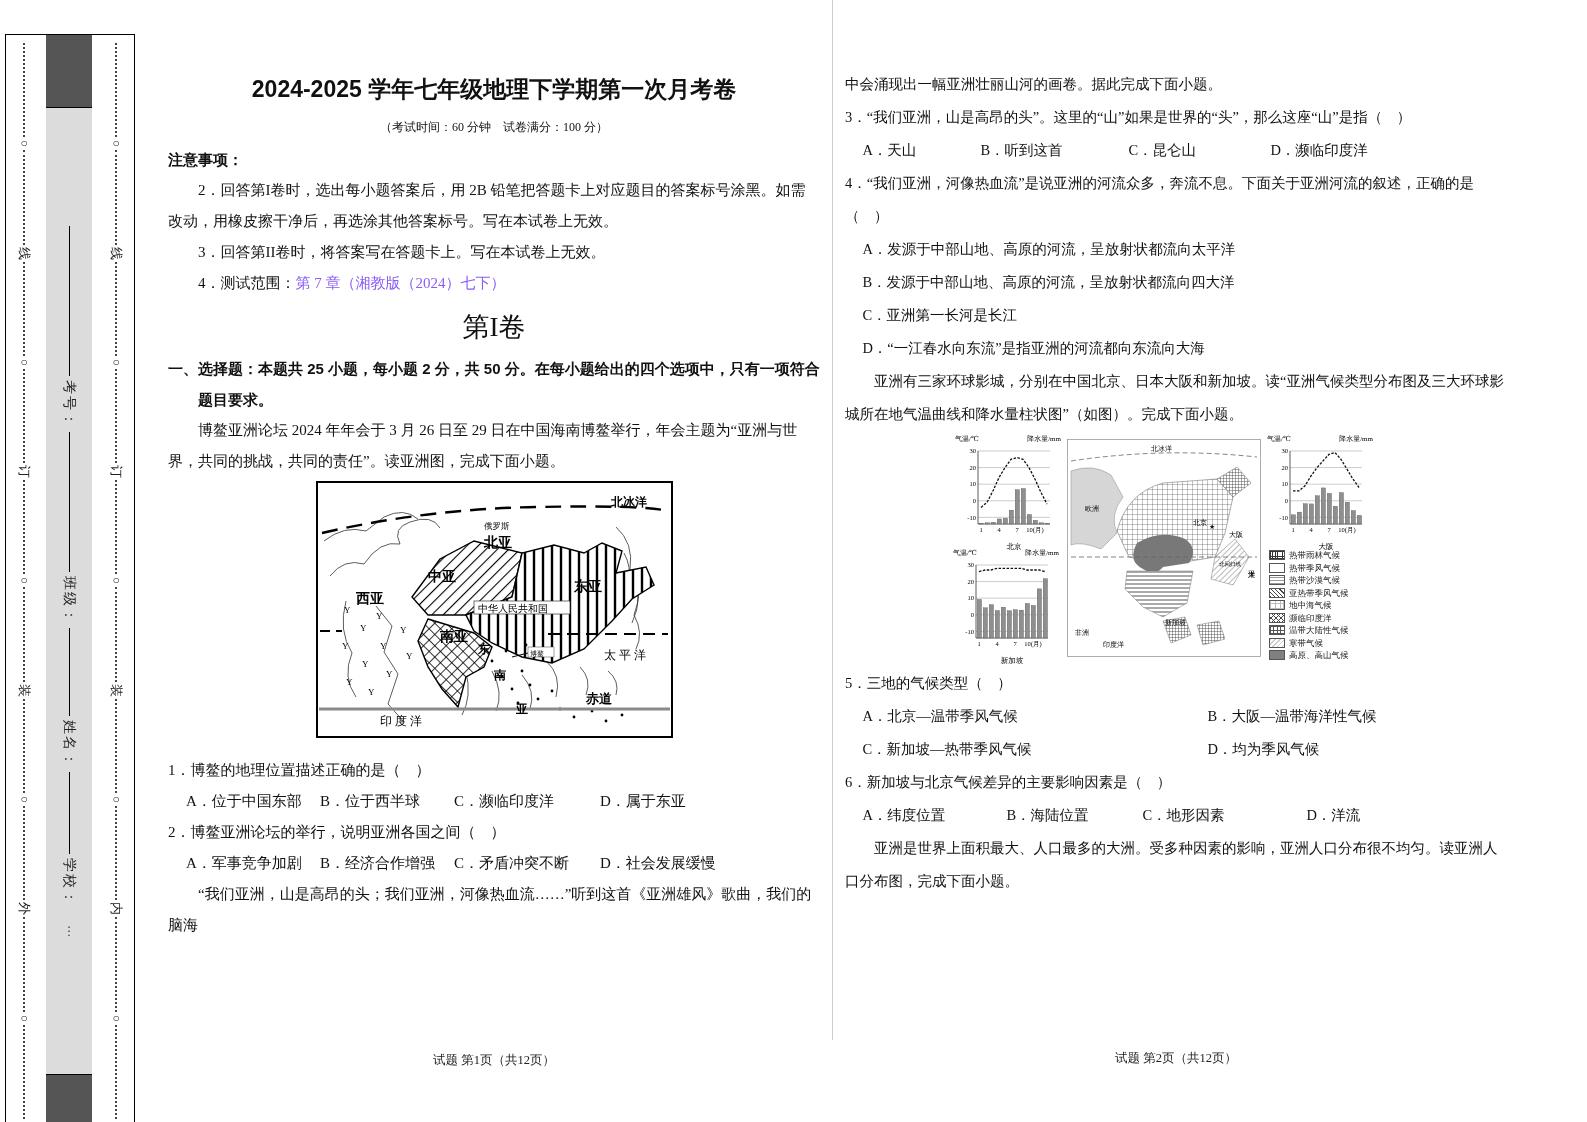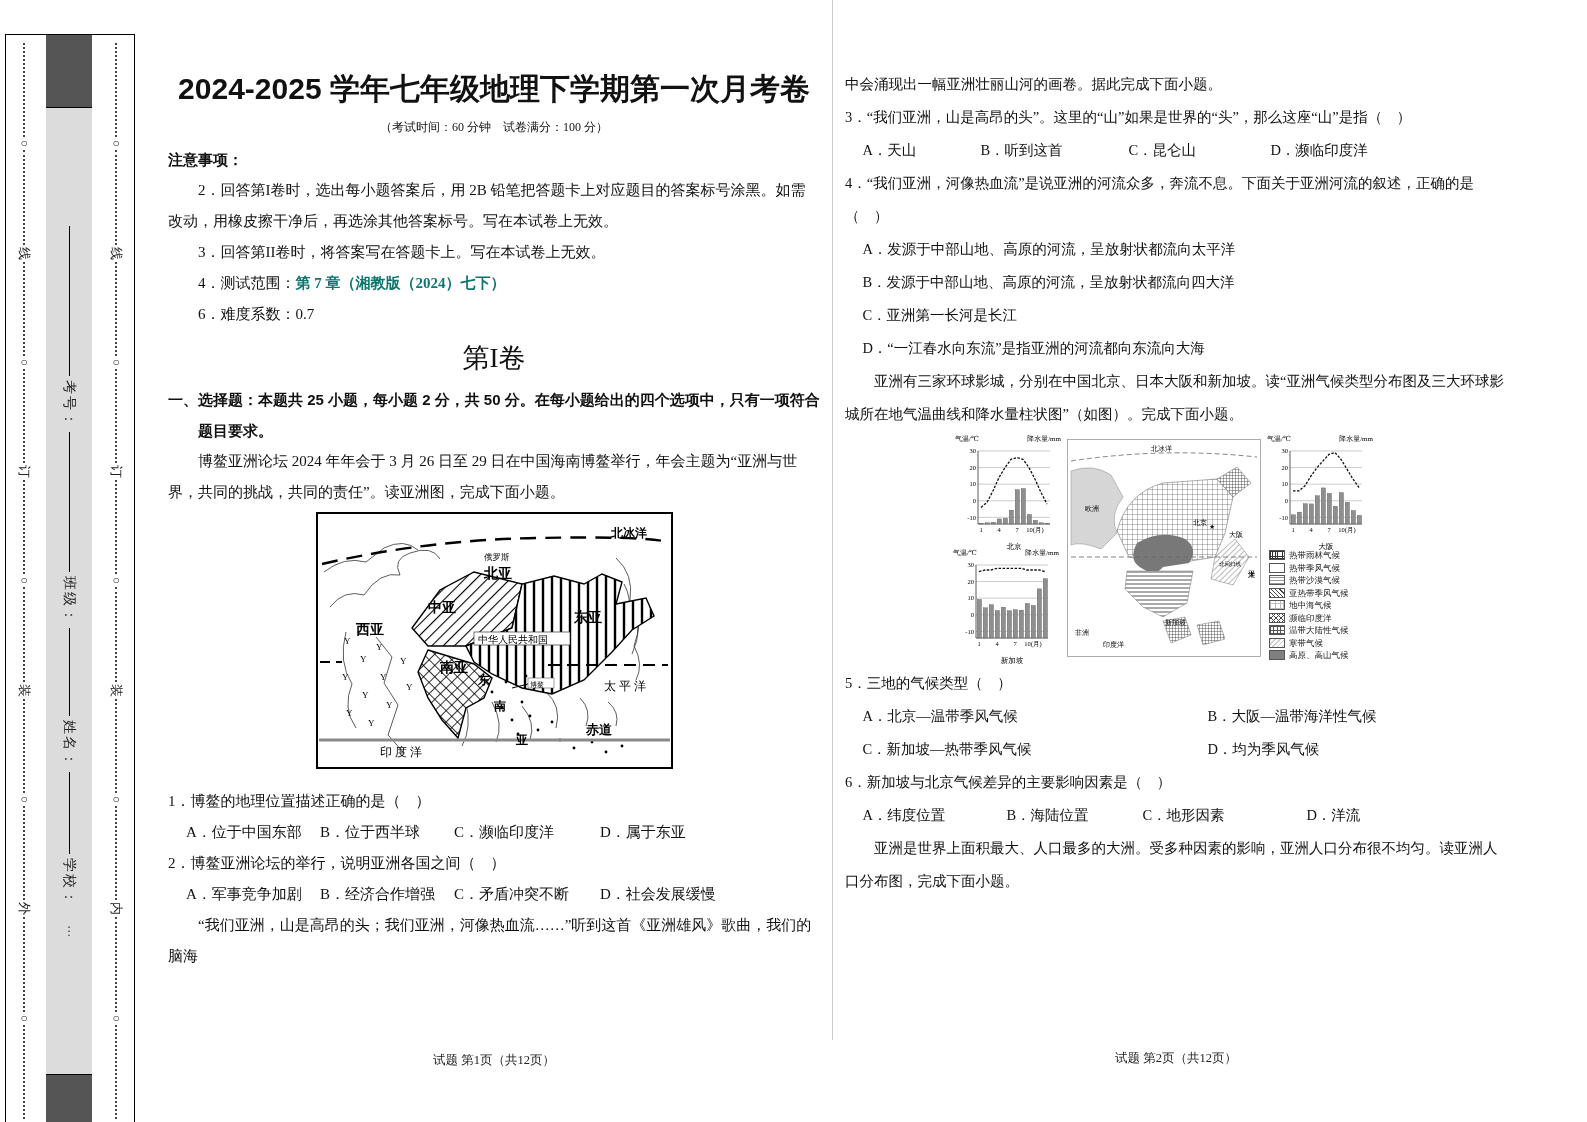--- a/index.html
+++ b/index.html
@@ -19,28 +19,28 @@
   .gs-dark{width:100%;height:72px;background:#555;border-bottom:1px solid #000;flex:0 0 auto;}
   .gs-dark.bottom{height:48px;border-bottom:none;border-top:1px solid #000;margin-top:auto;}
   .blankline{width:1px;background:#000;flex:0 0 auto;}
   .vlabel{writing-mode:vertical-rl;text-orientation:sideways;font-size:14px;letter-spacing:2px;
           color:#222;flex:0 0 auto;padding:4px 0;}
   .gs-ellipsis{font-size:12px;color:#333;margin:14px 0 6px 0;}
   
   .page-divider{position:absolute;left:832px;top:0;width:1px;height:1040px;background:#ccc;}
   .page1{position:absolute;left:168px;top:0;width:652px;font-size:15px;line-height:31px;}
   .page2{position:absolute;left:845px;top:0;width:662px;font-size:14.5px;line-height:33px;}
-  .title{margin-top:74px;text-align:center;font-size:30px;font-weight:bold;line-height:30px;
+  .title{margin-top:74px;text-align:center;font-size:23px;font-weight:bold;line-height:30px;
          font-family:"Liberation Sans","DejaVu Sans",sans-serif;}
   .subtitle{text-align:center;font-size:12px;margin-top:10px;line-height:26px;}
   .notice-h{font-weight:bold;font-family:"Liberation Sans","DejaVu Sans",sans-serif;margin-top:4px;}
   .para{text-indent:2em;margin:0;}
   .hang{padding-left:2em;text-indent:-2em;margin:0;font-weight:bold;
         font-family:"Liberation Sans","DejaVu Sans",sans-serif;}
-  .red{color:#0f766e;font-weight:bold;}
+  .red{color:#8b5cf6;font-weight:normal;}
   .part-title{text-align:center;font-size:27px;margin:8px 0 6px 0;line-height:40px;}
   .stem{margin:0;}
   .opts{display:flex;padding-left:1.2em;margin:0;}
   .opts span{flex:0 0 auto;}
   .opts.o4 span{min-width:150px;margin-right:6px;}
   .opts2{display:grid;grid-template-columns:345px 1fr;padding-left:1.2em;margin:0;}
   .optline{padding-left:1.2em;margin:0;}
   .footer{position:absolute;font-size:12.5px;color:#222;line-height:16px;}
   .footer.f1{left:0;width:652px;text-align:center;top:1052px;}
   .footer.f2{left:0;width:662px;text-align:center;top:1050px;}
@@ -136,21 +136,20 @@
 
   <div class="page-divider"></div>
 
   <div class="page1">
     <div class="title">2024-2025 学年七年级地理下学期第一次月考卷</div>
     <div class="subtitle">（考试时间：60 分钟　试卷满分：100 分）</div>
     <div class="notice-h">注意事项：</div>
     <p class="para">2．回答第I卷时，选出每小题答案后，用 2B 铅笔把答题卡上对应题目的答案标号涂黑。如需改动，用橡皮擦干净后，再选涂其他答案标号。写在本试卷上无效。</p>
     <p class="para">3．回答第II卷时，将答案写在答题卡上。写在本试卷上无效。</p>
     <p class="para"><span>4．测试范围：</span><span class="red">第 7 章（湘教版（2024）七下）</span></p>
-    <p class="para">6．难度系数：0.7</p>
     <div class="part-title">第I卷</div>
     <p class="hang">一、选择题：本题共 25 小题，每小题 2 分，共 50 分。在每小题给出的四个选项中，只有一项符合题目要求。</p>
     <p class="para">博鳌亚洲论坛 2024 年年会于 3 月 26 日至 29 日在中国海南博鳌举行，年会主题为“亚洲与世界，共同的挑战，共同的责任”。读亚洲图，完成下面小题。</p>
 
     <div class="mapwrap">
       <svg width="357" height="257" viewBox="0 0 357 257">
         <defs>
           <pattern id="pDiagBig" width="8" height="8" patternUnits="userSpaceOnUse" patternTransform="rotate(45)">
             <rect width="8" height="8" fill="#fff"></rect>
               <line x1="0" y1="0" x2="0" y2="8" stroke="#000" stroke-width="2.2"></line>

